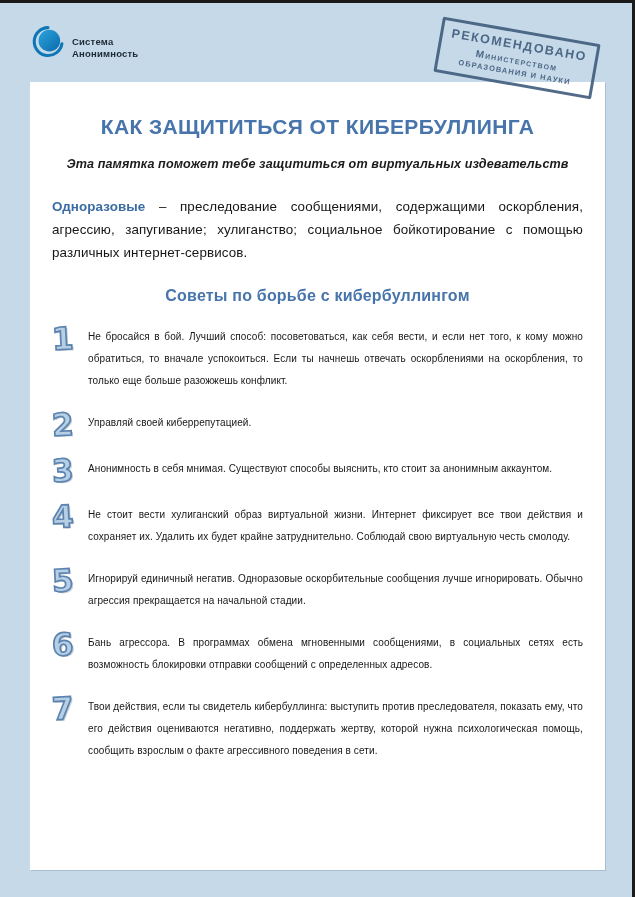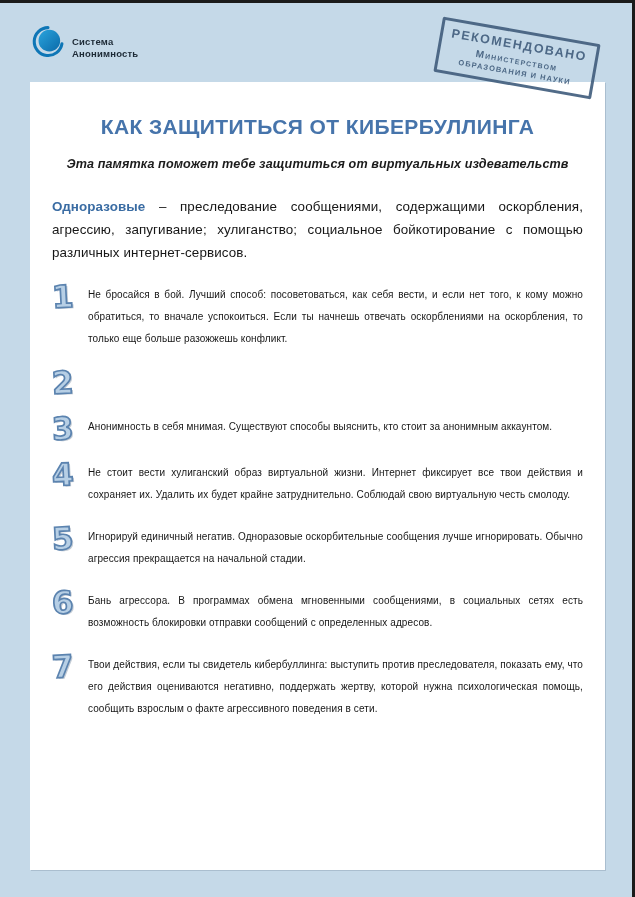--- a/index.html
+++ b/index.html
@@ -115,28 +115,30 @@
   <div class="stamp-l2">Министерством</div>
   <div class="stamp-l3">ОБРАЗОВАНИЯ И НАУКИ</div>
 </div>
 
 <div class="card">
   <h1 class="memo-title">КАК ЗАЩИТИТЬСЯ ОТ КИБЕРБУЛЛИНГА</h1>
   <p class="memo-subtitle">Эта памятка поможет тебе защититься от виртуальных издевательств</p>
 
   <p class="intro"><span class="term">Одноразовые</span><span> – преследование сообщениями, содержащими оскорбления, агрессию, запугивание; хулиганство; социальное бойкотирование с помощью различных интернет-сервисов.</span></p>
 
+  <h2 class="tips-heading">Советы по борьбе с кибербуллингом</h2>
 
   <div class="tips">
     <div class="tip">
       <span class="tip-num">1</span>
       <span class="tip-text">Не бросайся в бой. Лучший способ: посоветоваться, как себя вести, и если нет того, к кому можно обратиться, то вначале успокоиться. Если ты начнешь отвечать оскорблениями на оскорбления, то только еще больше разожжешь конфликт.</span>
     </div>
     <div class="tip">
       <span class="tip-num">2</span>
+      <span class="tip-text">Управляй своей киберрепутацией.</span>
     </div>
     <div class="tip">
       <span class="tip-num">3</span>
       <span class="tip-text">Анонимность в себя мнимая. Существуют способы выяснить, кто стоит за анонимным аккаунтом.</span>
     </div>
     <div class="tip">
       <span class="tip-num">4</span>
       <span class="tip-text">Не стоит вести хулиганский образ виртуальной жизни. Интернет фиксирует все твои действия и сохраняет их. Удалить их будет крайне затруднительно. Соблюдай свою виртуальную честь смолоду.</span>
     </div>
     <div class="tip">

